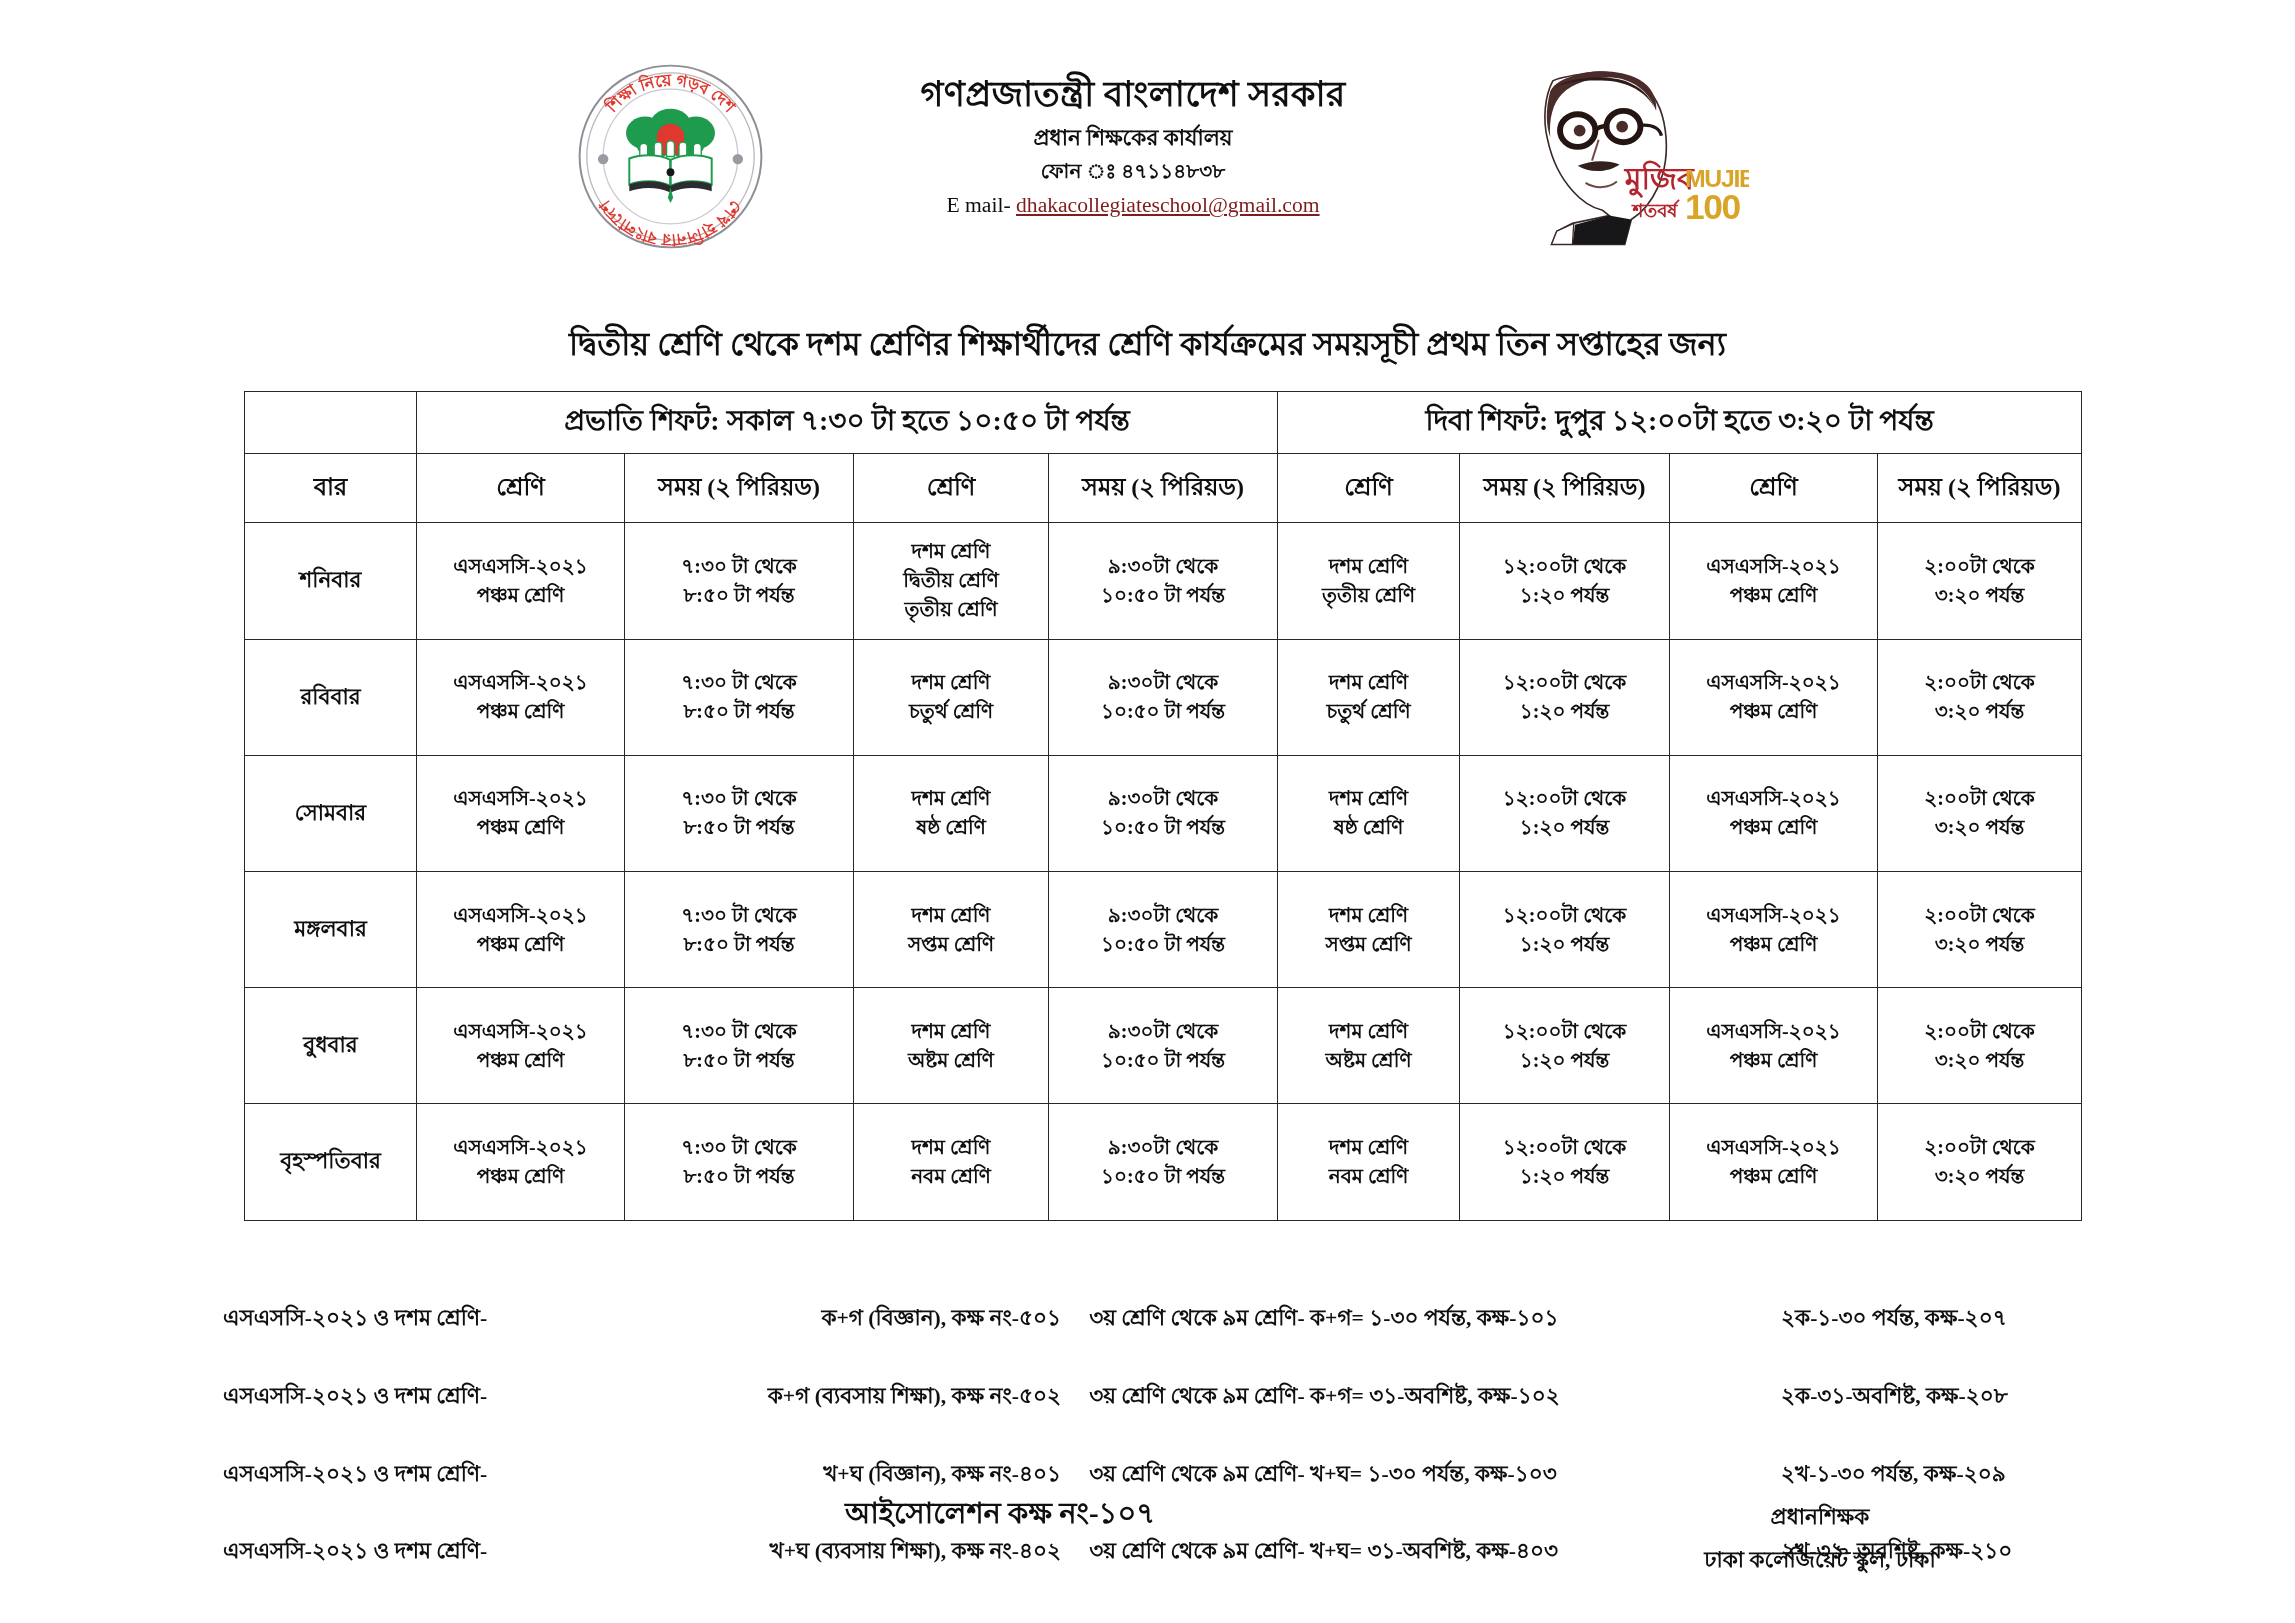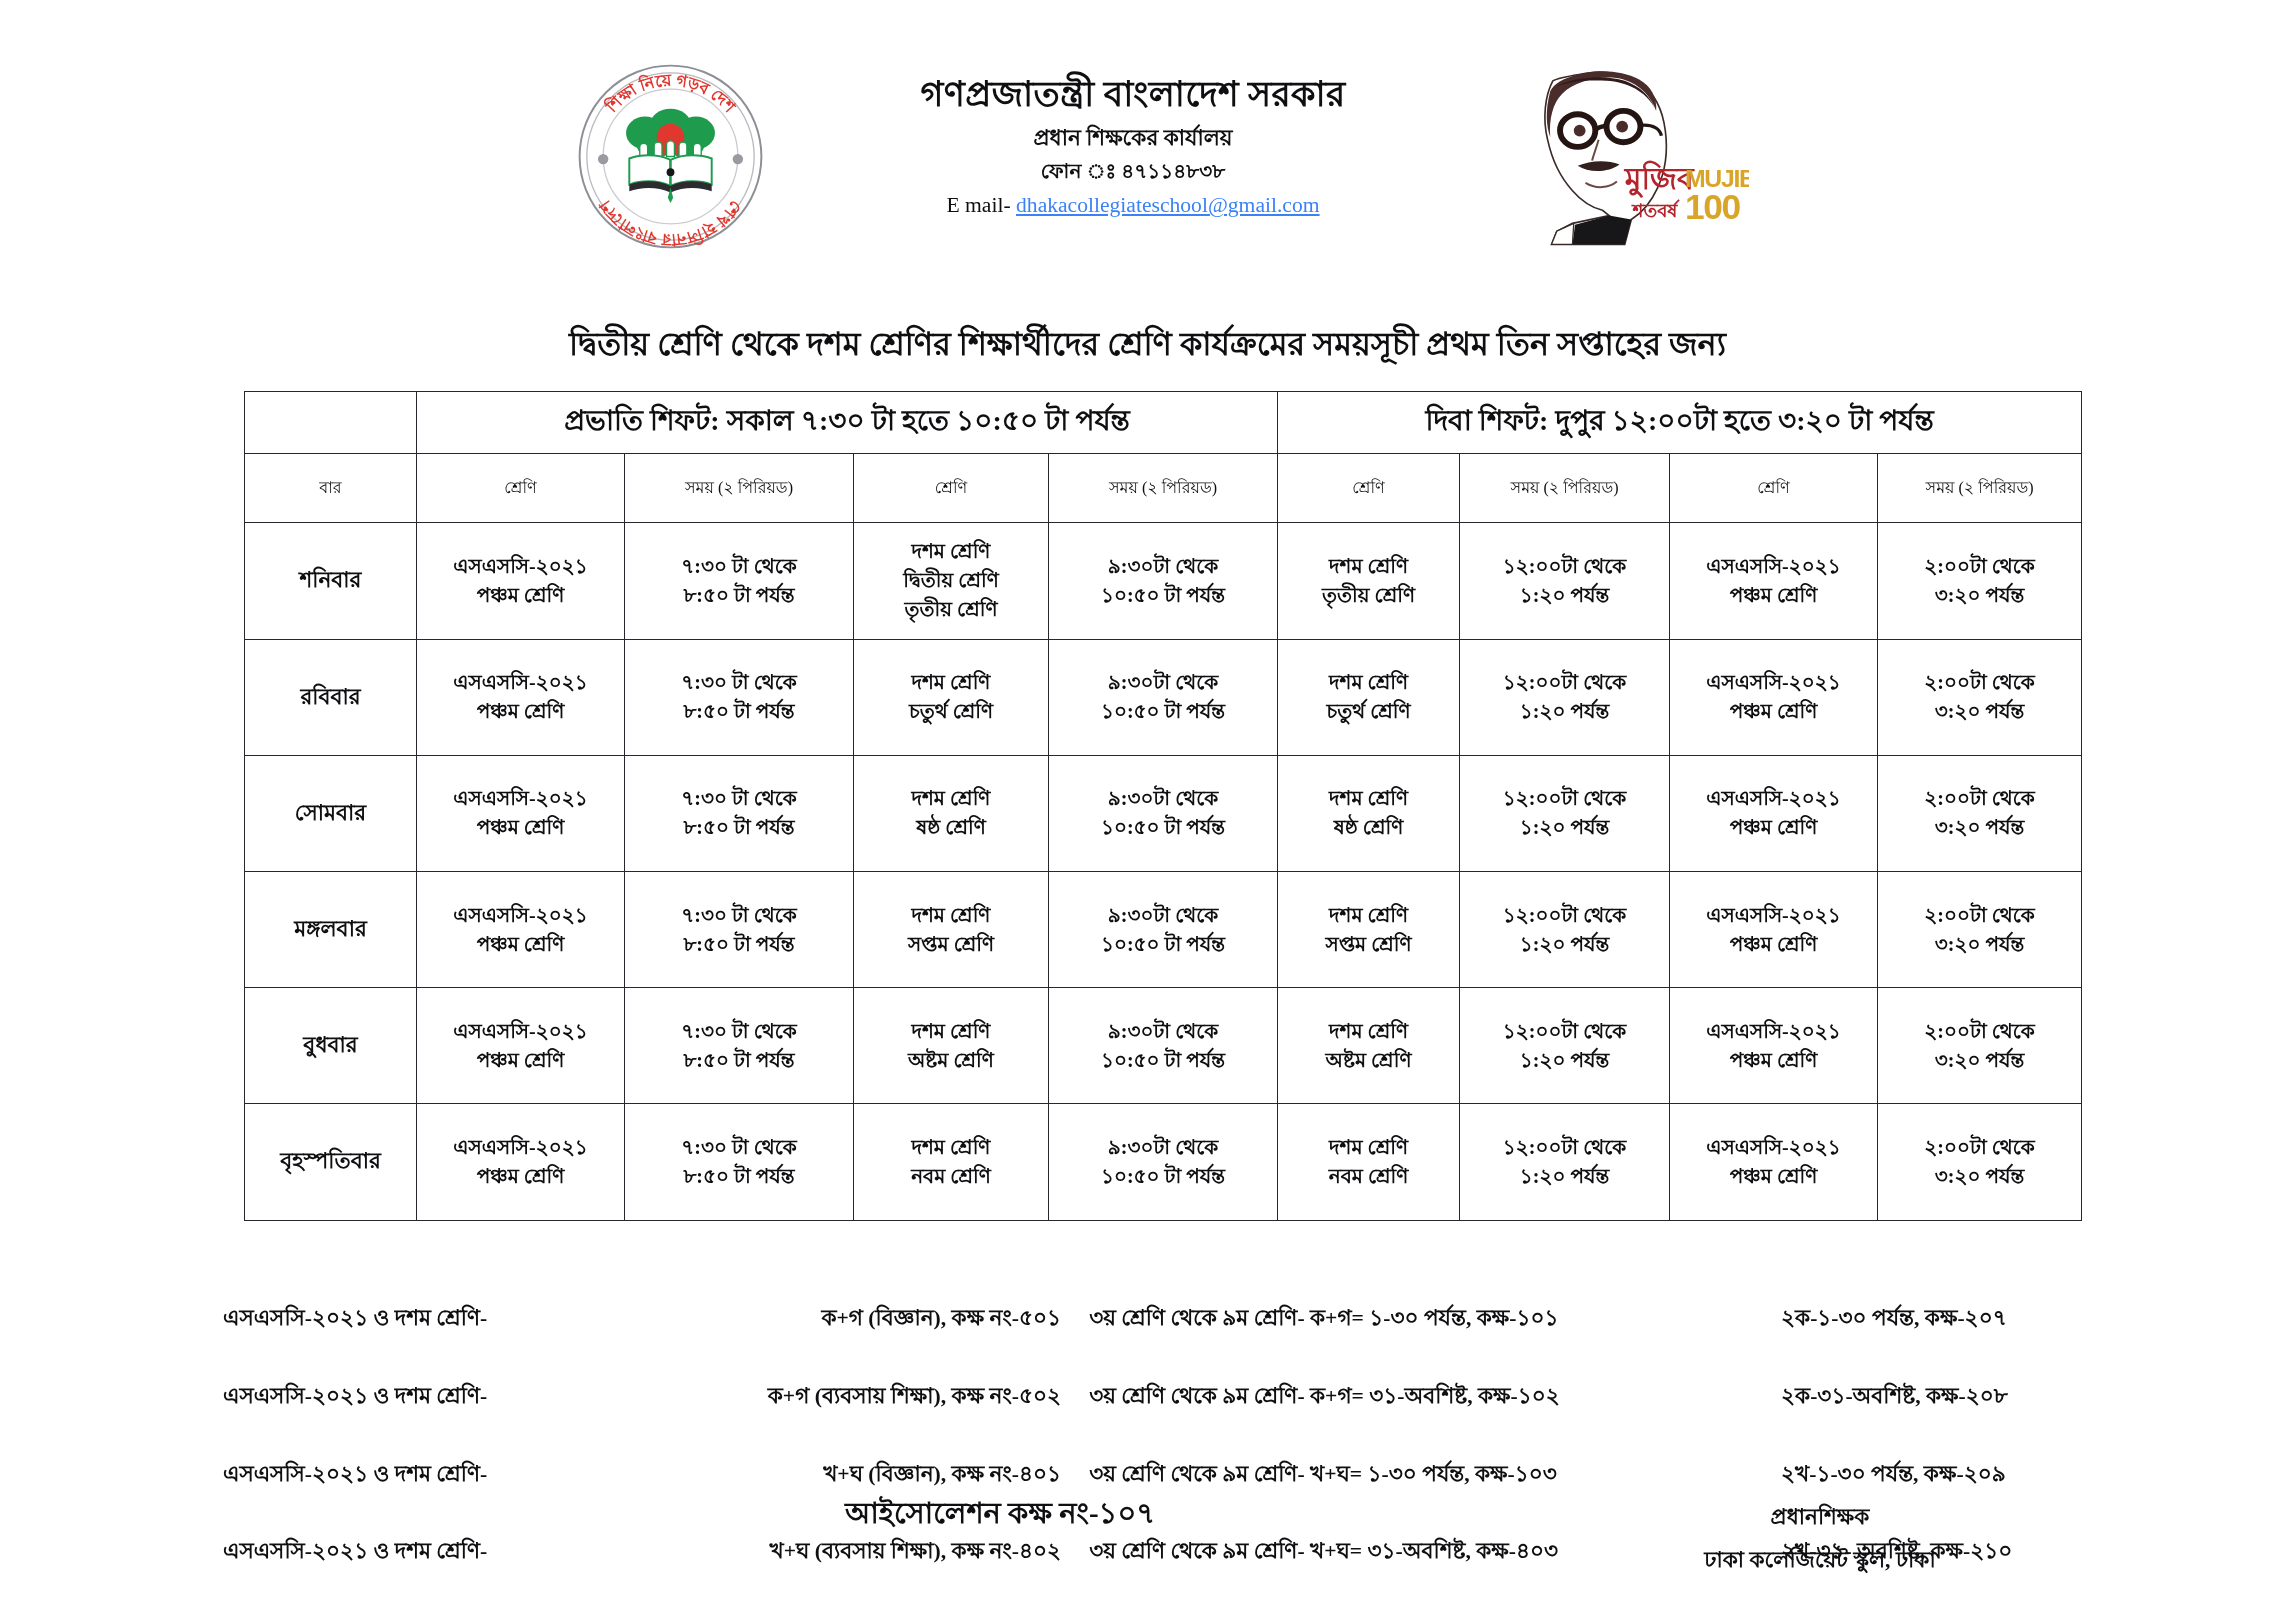--- a/index.html
+++ b/index.html
@@ -69,21 +69,21 @@
     font-size: 20px;
     font-weight: 600;
     margin-top: 9.2px;
   }
   .email-line {
     font-size: 21.6px;
     margin-top: 9.2px;
     font-family: "Liberation Serif", serif;
   }
   .email-link {
-    color: #3b82f6;
+    color: #7f1d1d;
     text-decoration: underline;
   }
 
   
   .doc-title {
     position: absolute;
     left: 0;
     top: 319px;
     width: 100%;
     text-align: center;
@@ -110,22 +110,22 @@
     vertical-align: middle;
     padding: 2.6px 1.3px;
   }
   .shift-head {
     font-size: 28px;
     font-weight: 700;
     height: 56px;
     padding: 3.9px 2.6px;
   }
   .col-head {
-    font-size: 16px;
-    font-weight: 400;
+    font-size: 24px;
+    font-weight: 700;
     height: 63px;
   }
   .cell {
     font-size: 20px;
     font-weight: 600;
     height: 110px;
     line-height: 1.45;
   }
   .cell .ln { display: block; white-space: nowrap; }
   .day-cell { font-size: 21.6px; font-weight: 600; }

